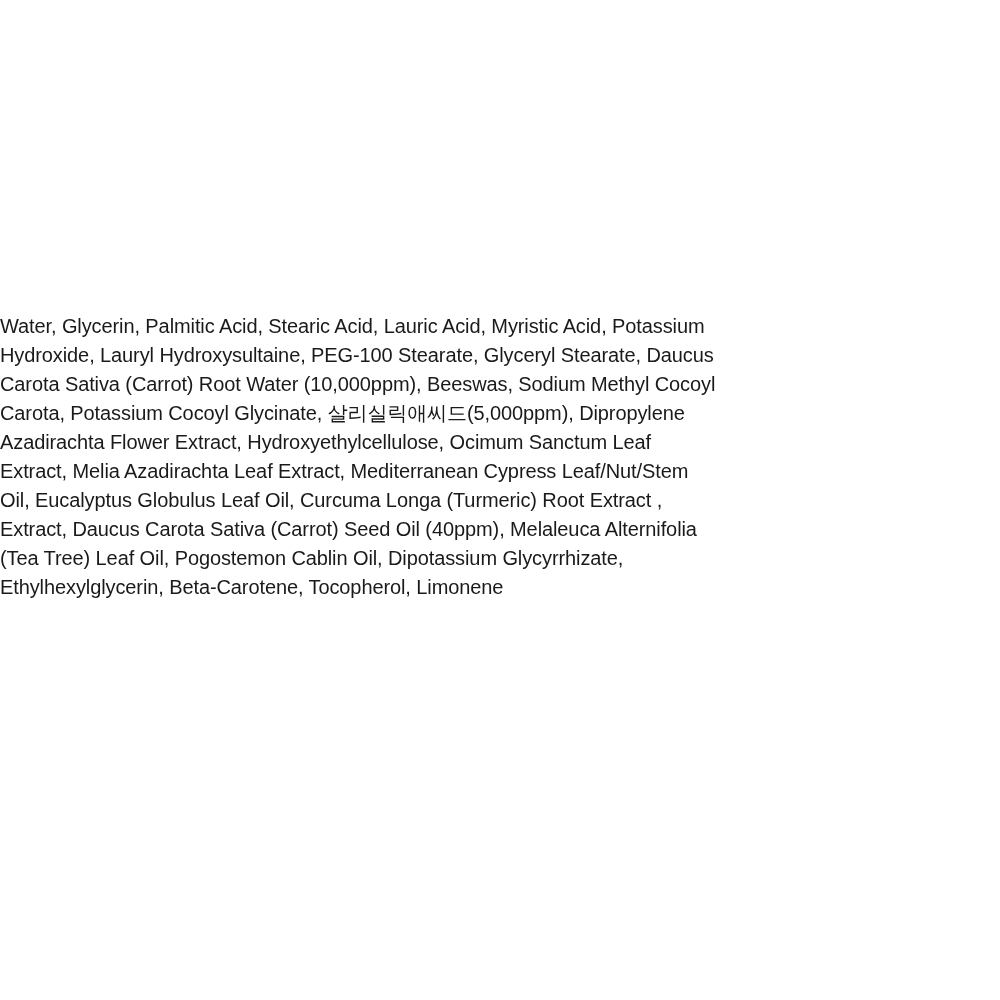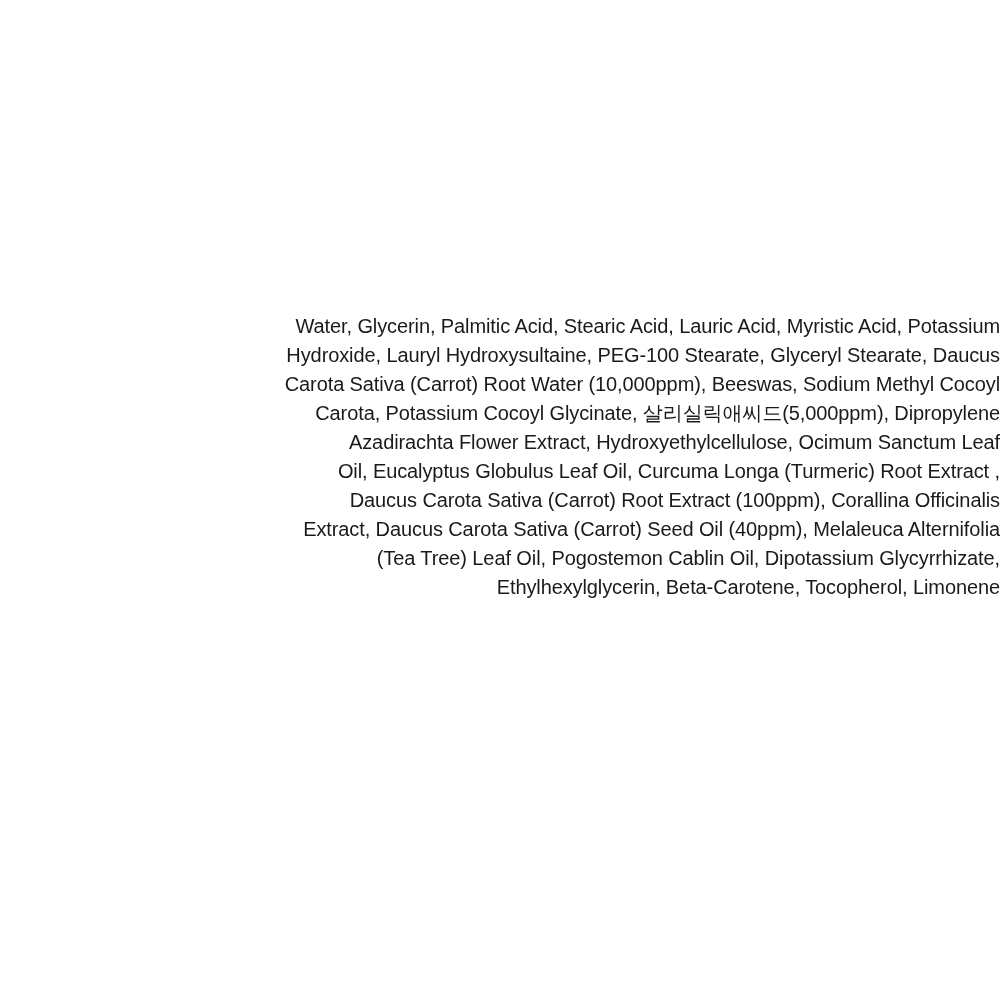--- a/index.html
+++ b/index.html
@@ -12,38 +12,38 @@
     background: #ffffff;
     position: relative;
     overflow: hidden;
     font-family: "Liberation Sans", sans-serif;
   }
   .ingredients-block {
     position: absolute;
     top: 312px;
     left: 0;
     width: 1000px;
-    text-align: right;
+    text-align: left;
     color: #1a1a1a;
     font-size: 20px;
     line-height: 29px;
     font-weight: 400;
     letter-spacing: -0.1px;
   }
   .ingredients-line {
     white-space: nowrap;
   }
 </style>
 </head>
 <body>
 
 <div class="ingredients-block">
   <div class="ingredients-line">Water, Glycerin, Palmitic Acid, Stearic Acid, Lauric Acid, Myristic Acid, Potassium</div>
   <div class="ingredients-line">Hydroxide, Lauryl Hydroxysultaine, PEG-100 Stearate, Glyceryl Stearate, Daucus</div>
   <div class="ingredients-line">Carota Sativa (Carrot) Root Water (10,000ppm), Beeswas, Sodium Methyl Cocoyl</div>
   <div class="ingredients-line">Carota, Potassium Cocoyl Glycinate, 살리실릭애씨드(5,000ppm), Dipropylene</div>
   <div class="ingredients-line">Azadirachta Flower Extract, Hydroxyethylcellulose, Ocimum Sanctum Leaf</div>
+  <div class="ingredients-line">Extract, Melia Azadirachta Leaf Extract, Mediterranean Cypress Leaf/Nut/Stem</div>
   <div class="ingredients-line">Oil, Eucalyptus Globulus Leaf Oil, Curcuma Longa (Turmeric) Root Extract ,</div>
-  <div class="ingredients-line">Daucus Carota Sativa (Carrot) Root Extract (100ppm), Corallina Officinalis</div>
   <div class="ingredients-line">Extract, Daucus Carota Sativa (Carrot) Seed Oil (40ppm), Melaleuca Alternifolia</div>
   <div class="ingredients-line">(Tea Tree) Leaf Oil, Pogostemon Cablin Oil, Dipotassium Glycyrrhizate,</div>
   <div class="ingredients-line">Ethylhexylglycerin, Beta-Carotene, Tocopherol, Limonene</div>
 </div>
 
 </body></html>

